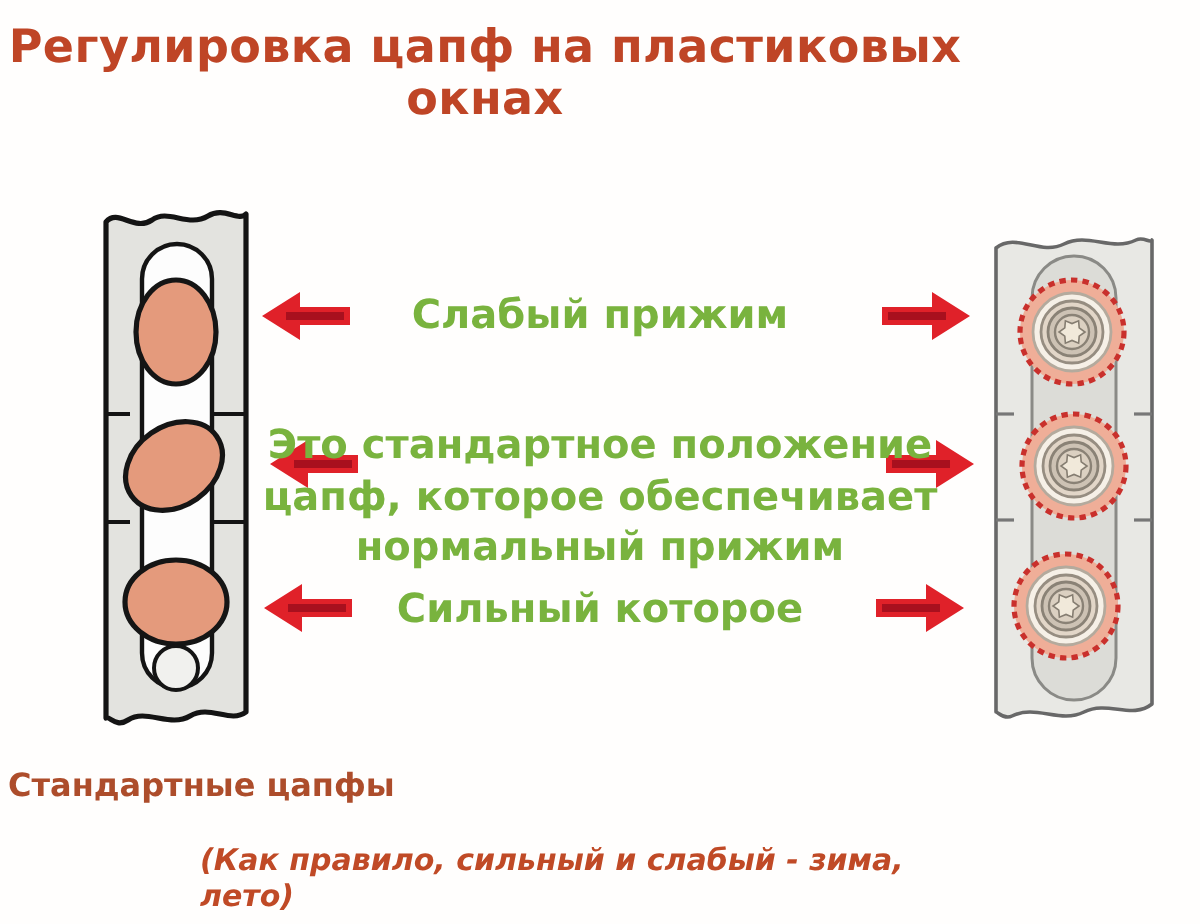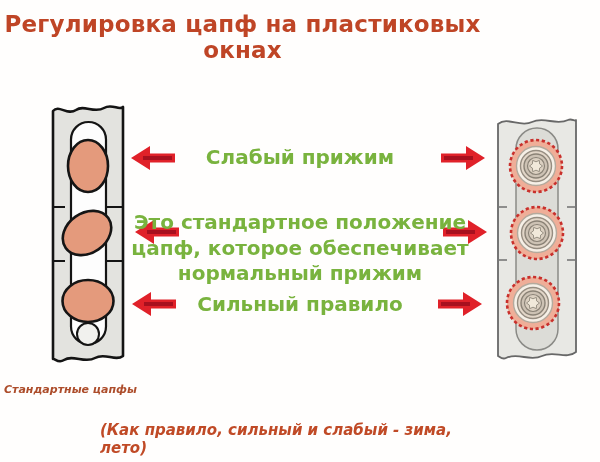--- a/index.html
+++ b/index.html
@@ -16,21 +16,21 @@
     left:0;top:48px;width:600px;text-align:center;
     font-size:19px;font-weight:bold;font-style:italic;color:var(--title,#bf4526);
   }
   .green{
     font-weight:bold;color:var(--green,#79b33e);text-align:center;
   }
   .label-weak{left:150px;top:145px;width:300px;font-size:20px;}
   .label-normal{left:123px;top:210px;width:354px;font-size:20px;line-height:1.28;white-space:pre-line;}
   .label-strong{left:150px;top:292px;width:300px;font-size:20px;}
   .caption{
-    font-weight:bold;font-style:italic;color:var(--caption,#ad4d2b);font-size:11px;
+    font-weight:bold;color:var(--caption,#ad4d2b);font-size:16px;
   }
   .caption-left{left:4px;top:383px;width:260px;text-align:left;}
   .caption-right{left:450px;top:383px;width:140px;text-align:right;}
   .footnote{
     left:100px;top:421px;width:400px;text-align:left;
     font-weight:bold;font-style:italic;font-size:15px;color:var(--footnote,#c04a26);
   }
   .arrow{width:44px;height:26px;}
   .arrow svg{display:block;}
   .arrow-body{fill:var(--arrow,#e02129);}
@@ -137,18 +137,18 @@
     <svg width="44" height="26" viewBox="0 0 44 26">
       <polygon class="arrow-body" points="0,8.5 25,8.5 25,1 44,13 25,25 25,17.5 0,17.5"></polygon>
       <polygon class="arrow-stripe" points="3,11 32,11 32,15 3,15"></polygon>
     </svg>
   </div>
 
   <div class="abs green label-weak">Слабый прижим</div>
   <div class="abs green label-normal">Это стандартное положение
 цапф, которое обеспечивает
 нормальный прижим</div>
-  <div class="abs green label-strong">Сильный правило</div>
+  <div class="abs green label-strong">Сильный которое</div>
 
   <div class="abs caption caption-left">Стандартные цапфы</div>
   <div class="abs footnote">(Как правило, сильный и слабый - зима, лето)</div>
 
 </div>
 
 </body></html>

